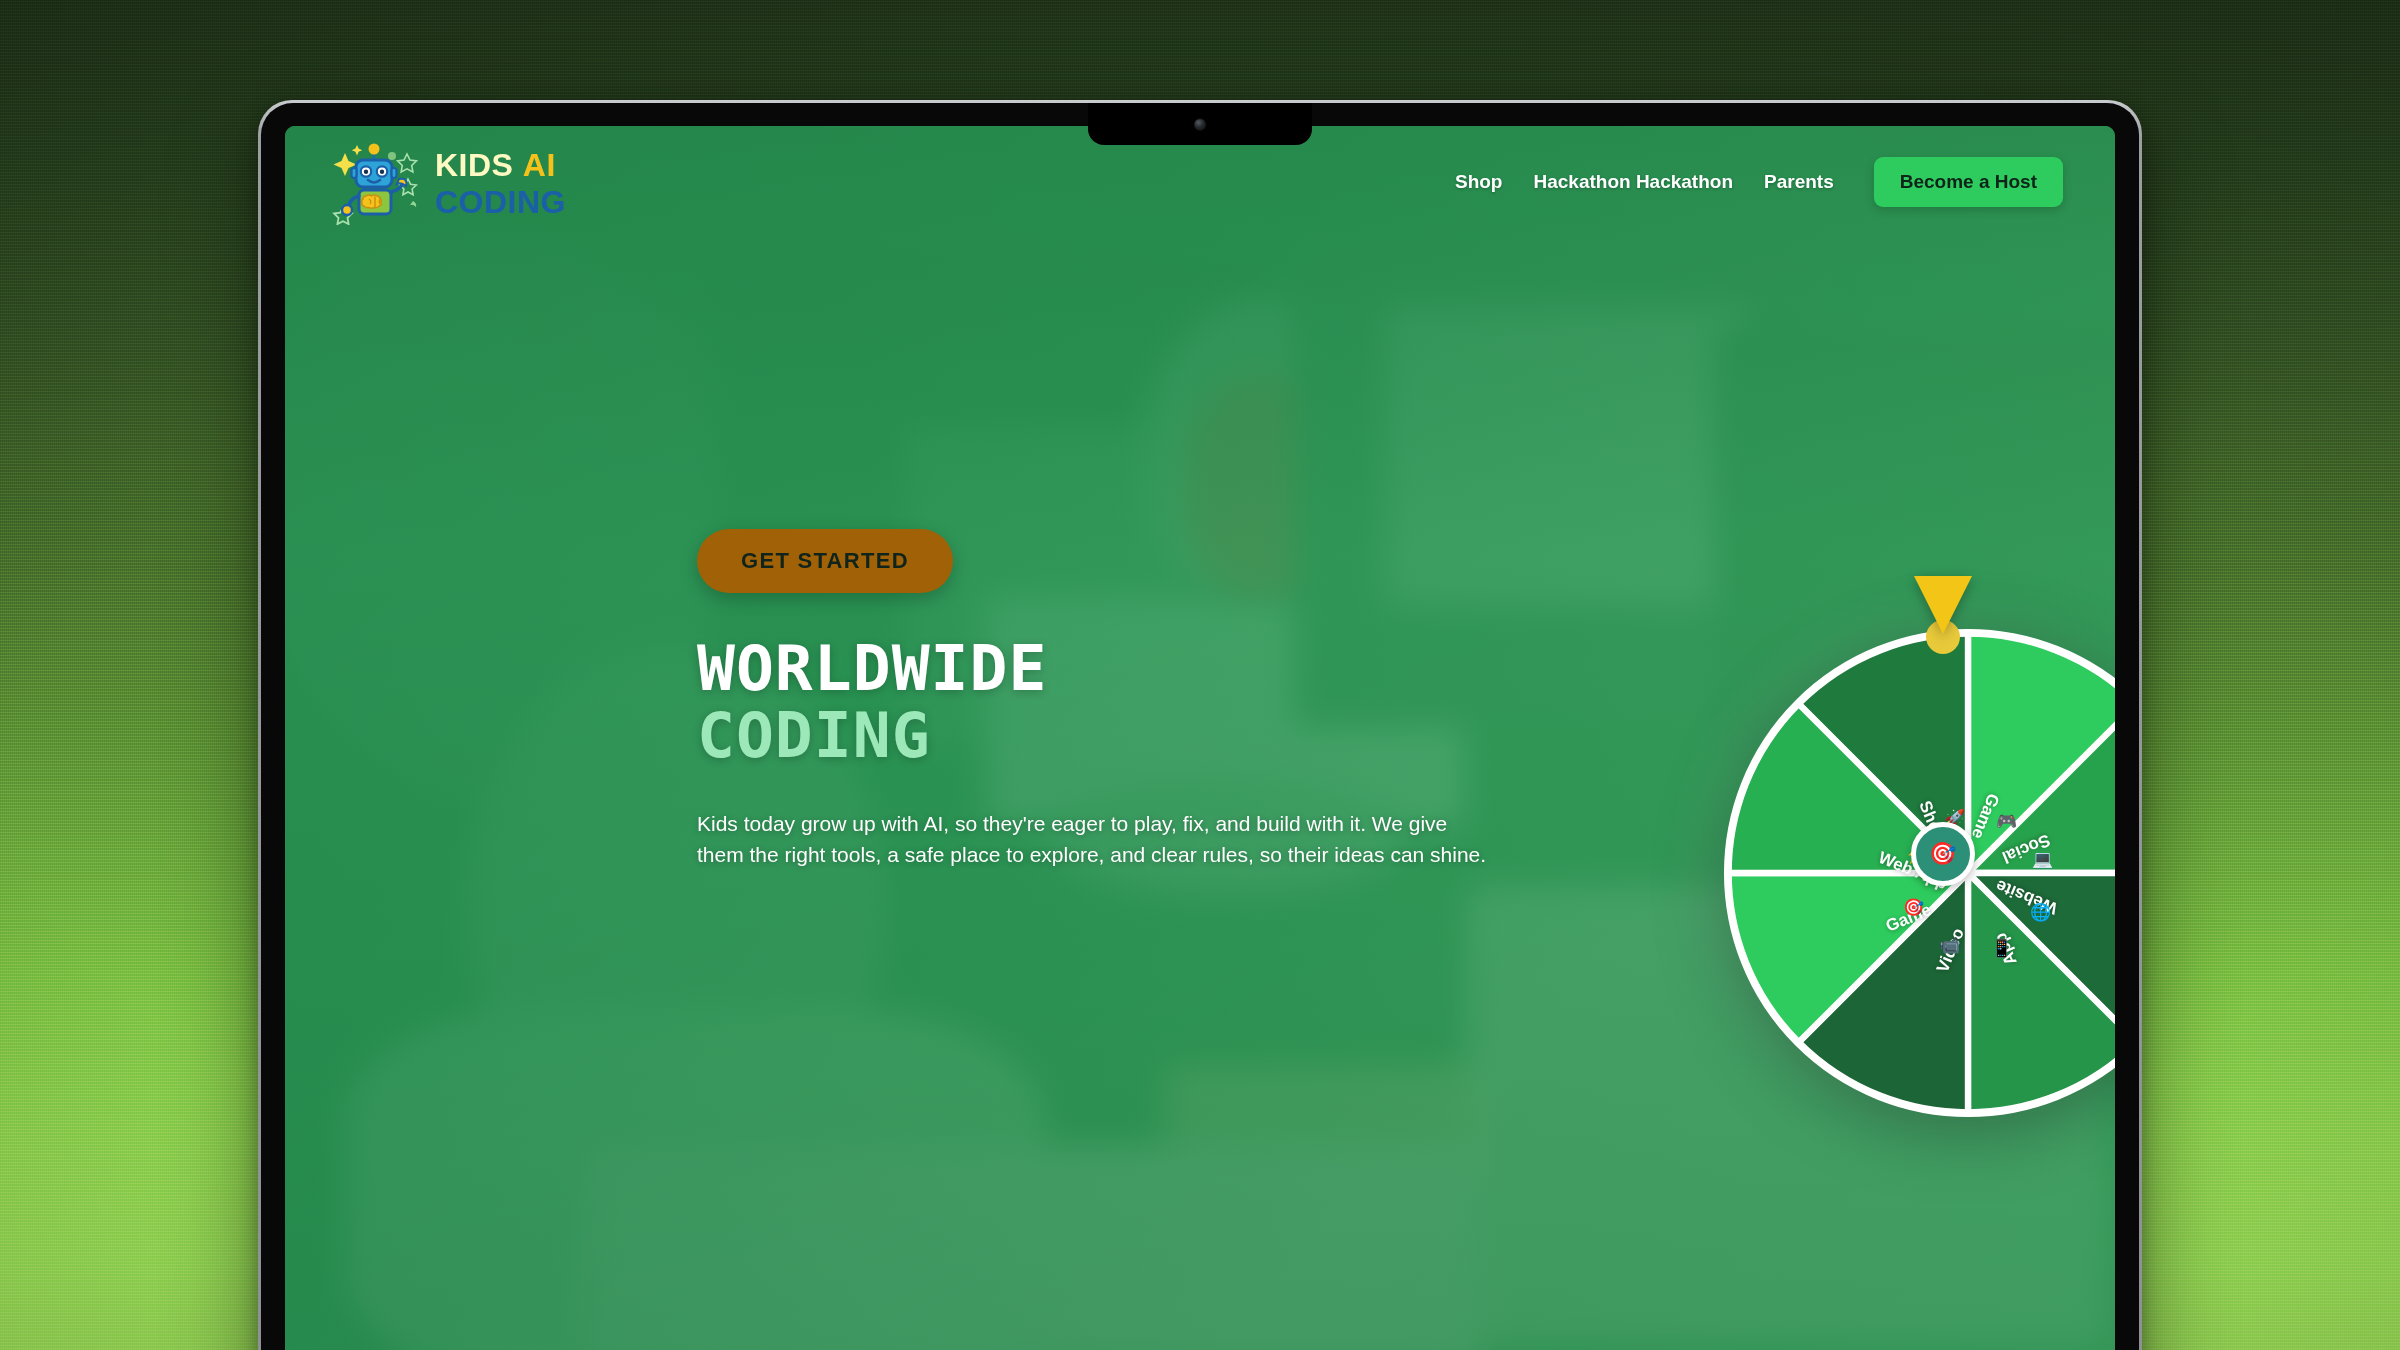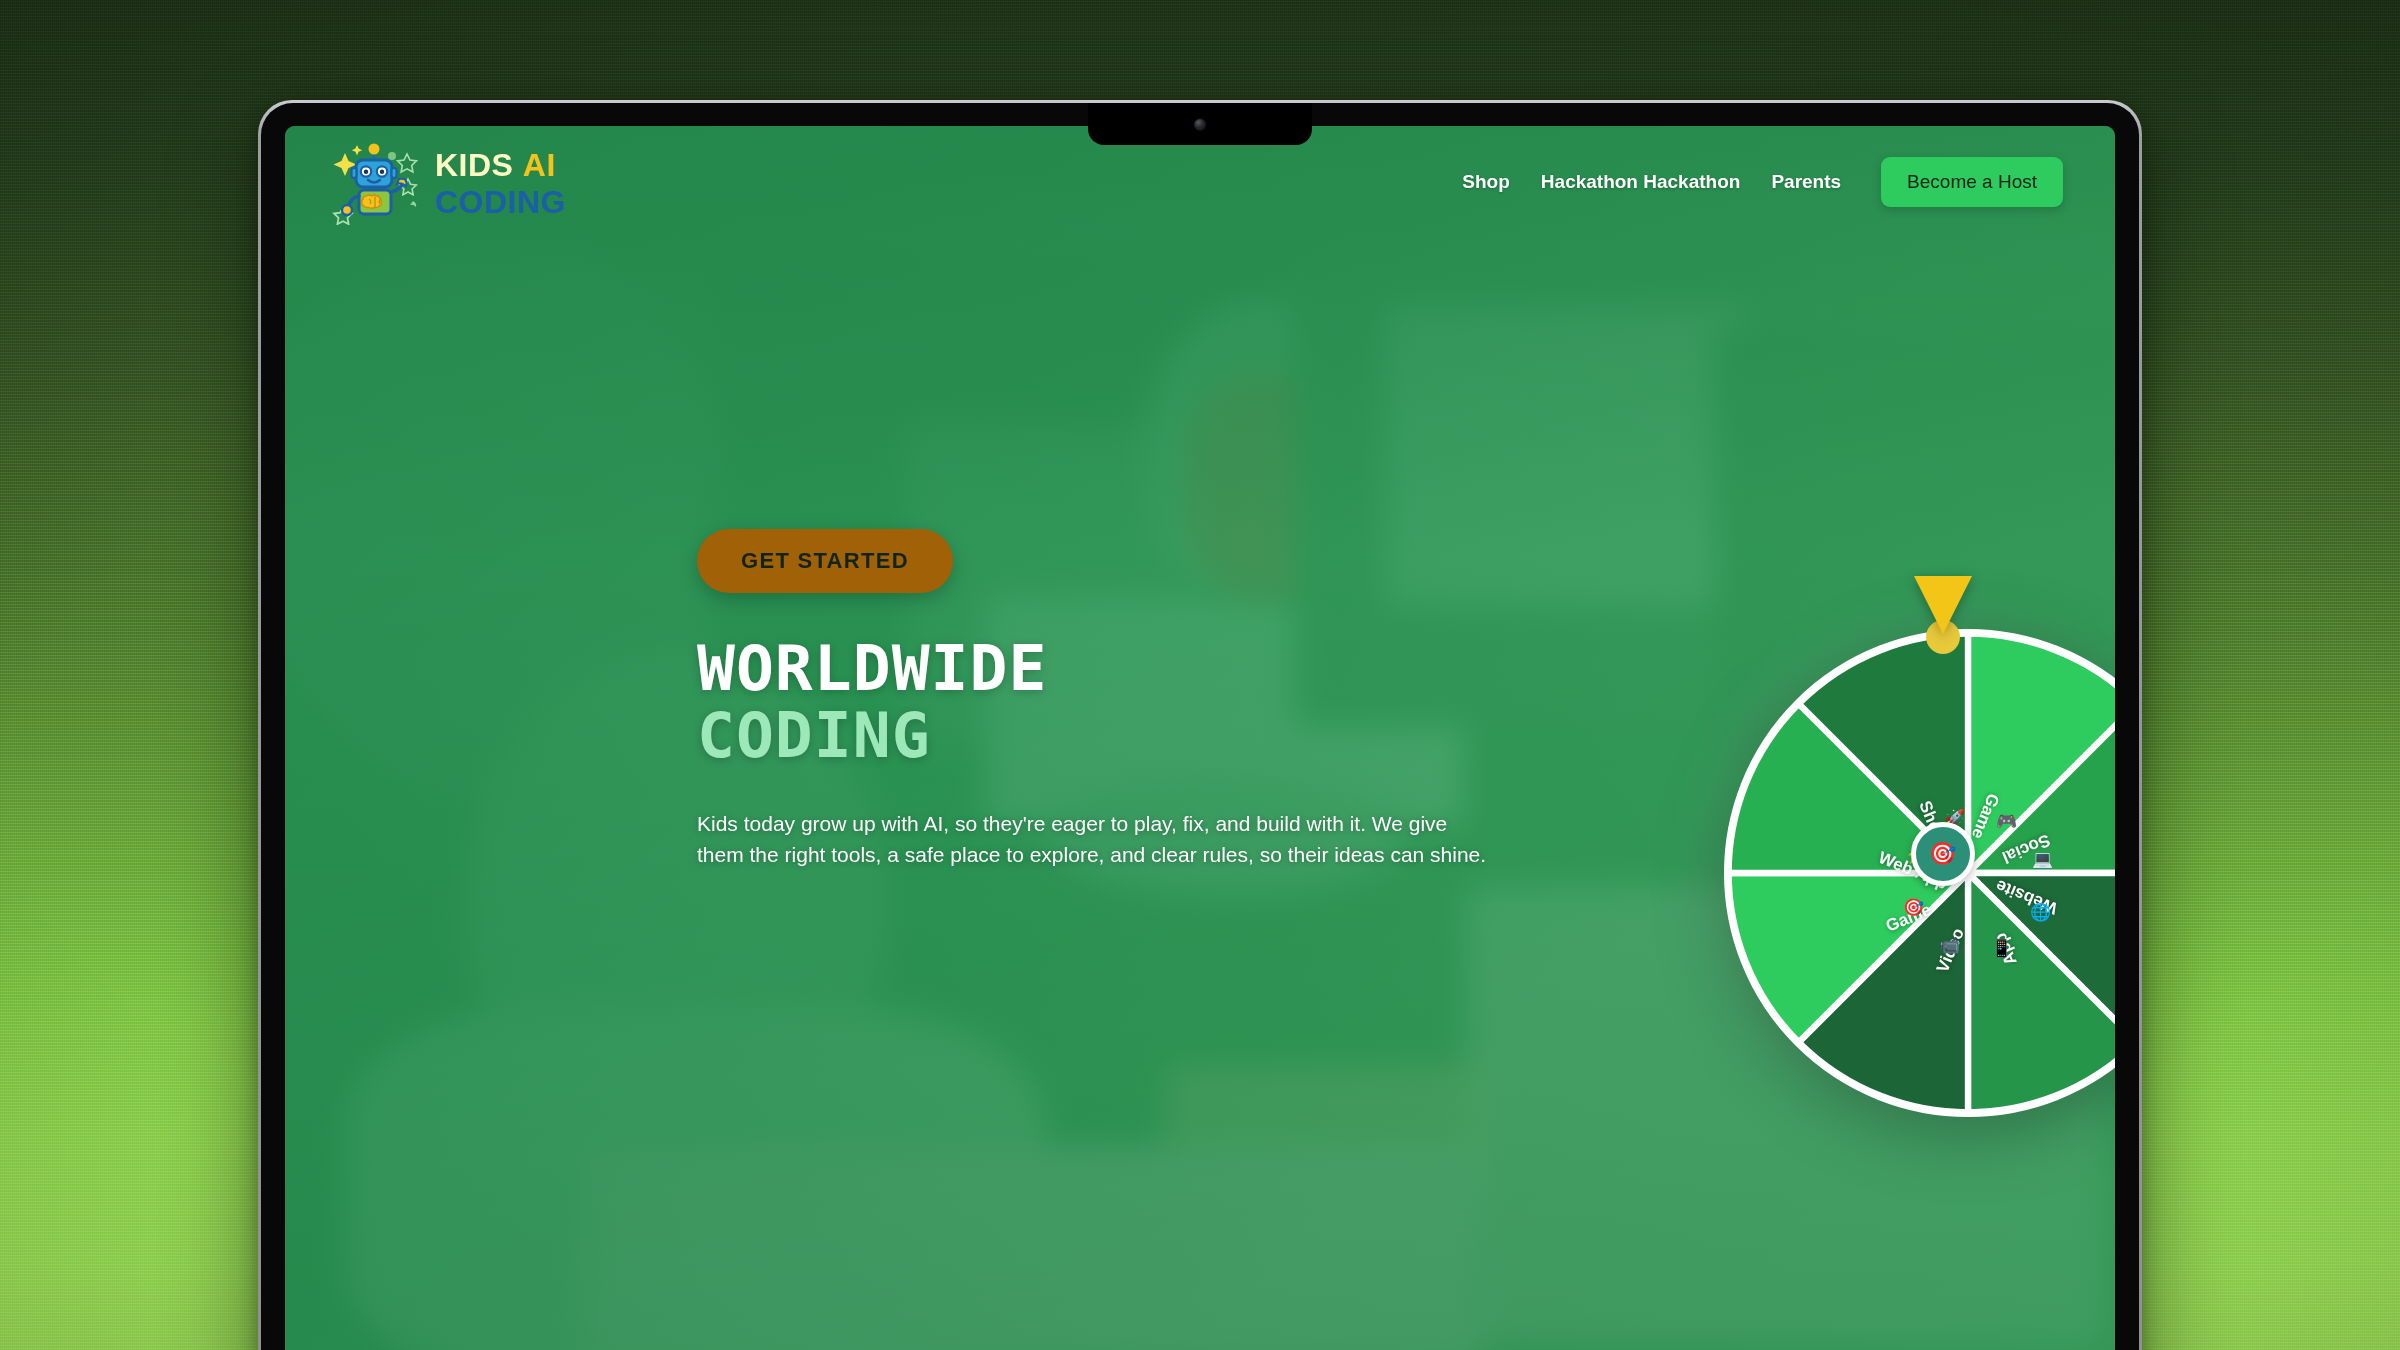--- a/index.html
+++ b/index.html
@@ -88,21 +88,21 @@
   .lg-kids{ color:#fef9c3; }
   .lg-ai{ color:#f5c21b; }
   .lg-coding{ color:#1a5fa8; }
 
   #nav{ display:flex; align-items:center; gap:31px; }
   .nav-link{
     color:#ffffff; font-size:19px; font-weight:700; white-space:nowrap;
     text-shadow:0 1px 3px rgba(0,0,0,.28); cursor:pointer;
   }
   #host-btn{
-    background:#2ecc5e; color:#0f2419; font-size:19px; font-weight:400;
+    background:#2ecc5e; color:#0f2419; font-size:19px; font-weight:700;
     padding:14px 26px; border-radius:9px; border:none; cursor:pointer;
     white-space:nowrap; margin-left:9px;
     box-shadow:0 3px 10px rgba(0,0,0,.18);
   }
 
   
   #hero{ position:absolute; left:412px; top:403px; width:830px; z-index:15; }
   #get-started{
     display:inline-flex; align-items:center; justify-content:center;
     background:#a16207; color:#10241c;

